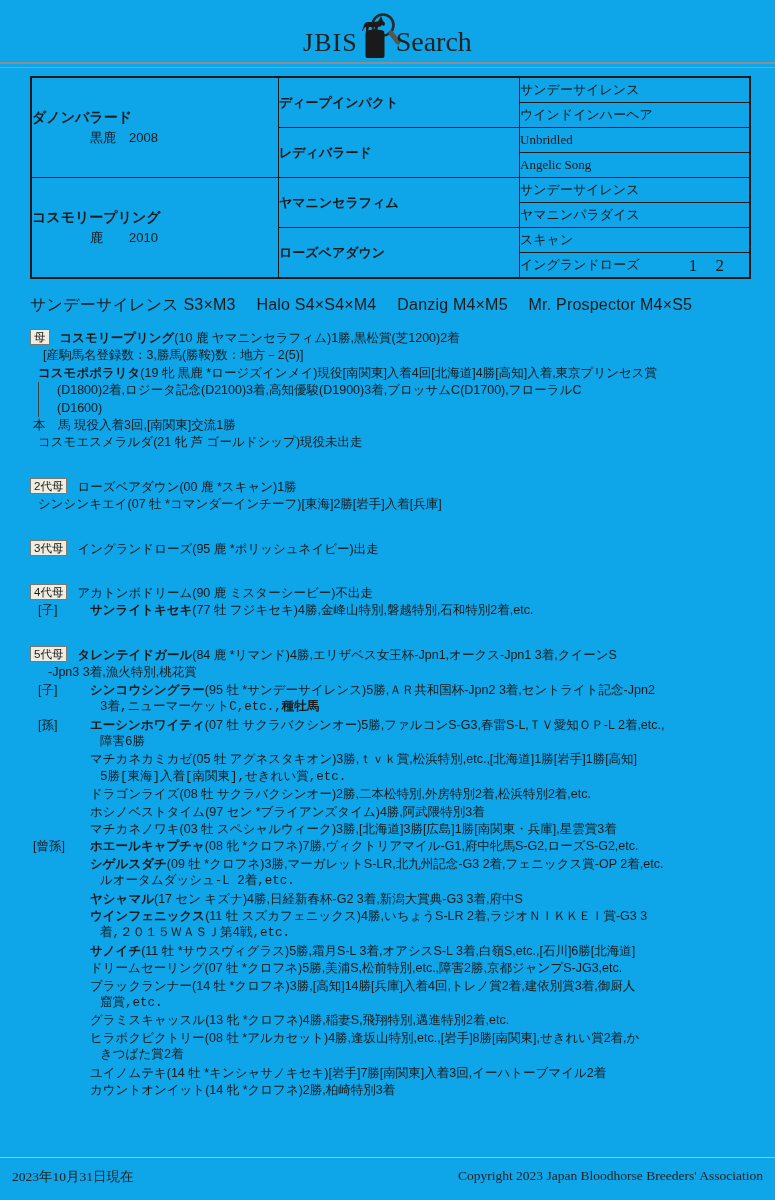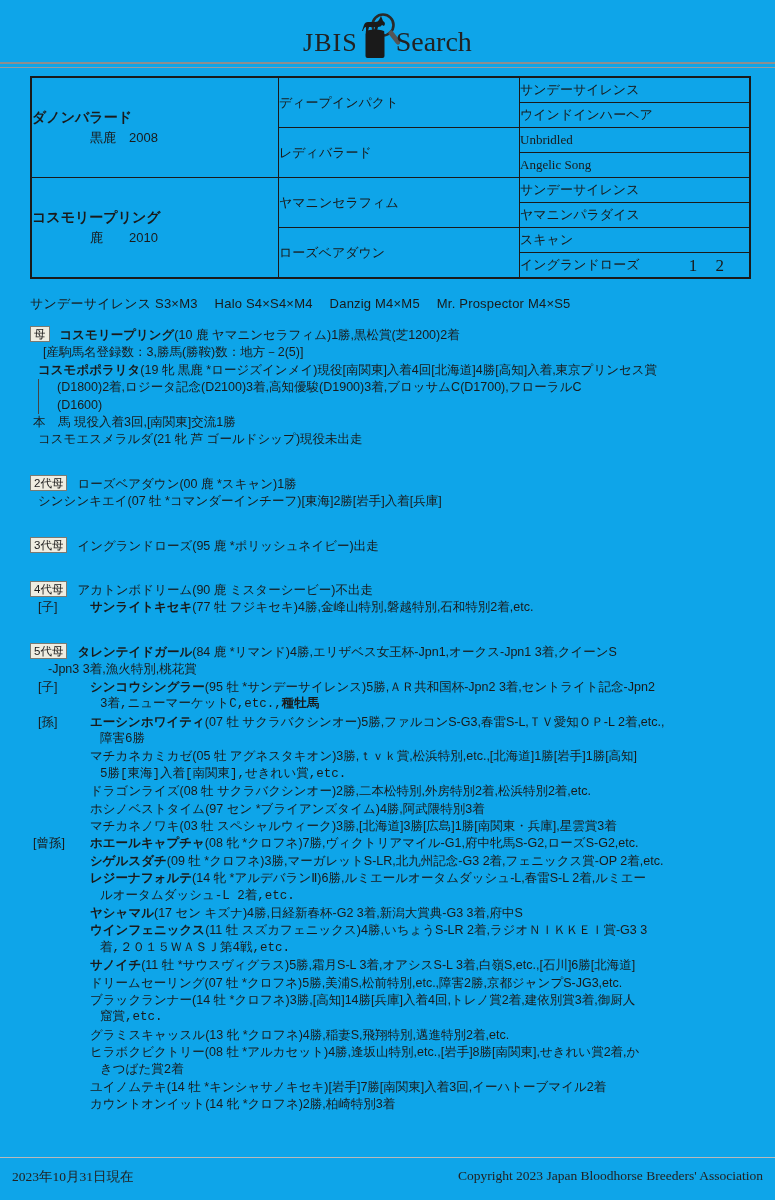--- a/index.html
+++ b/index.html
@@ -19,29 +19,29 @@
   
   .content{padding:0 30px;}
   .head-row{display:flex;justify-content:space-between;align-items:baseline;margin-top:20px;}
   .horse-name{font-size:19px;font-weight:bold;letter-spacing:1px;}
   .horse-info{font-size:16px;font-weight:bold;letter-spacing:1px;}
   
   table.ped{border-collapse:collapse;width:715px;margin-top:8px;table-layout:fixed;}
   table.ped td{border:1px solid #1a1a1a;padding:0;vertical-align:middle;font-size:13px;}
   table.ped{border:2px solid #1a1a1a;}
   td.g1{width:246px;padding-left:8px;}
-  td.g2{width:240px;padding-left:12px;}
+  td.g2{width:240px;padding-left:12px;font-weight:bold;}
   td.g3{width:229px;height:24px;padding-left:10px;}
   .hname{font-weight:bold;font-size:14px;}
   .hdetail{padding-left:58px;font-size:13px;margin-top:2px;}
   .en{font-family:"Liberation Serif","DejaVu Serif",serif;font-size:13.5px;}
   .cell-flex{display:flex;justify-content:space-between;align-items:flex-end;padding-right:18px;}
   .pagemark{font-family:"Liberation Serif","DejaVu Serif",serif;font-size:17px;letter-spacing:7px;line-height:1;}
   
-  .inbreed{margin-top:16px;font-size:13px;letter-spacing:0.2px;}
+  .inbreed{margin-top:16px;font-size:16px;letter-spacing:0.2px;}
   
   .notes{margin-top:13px;font-size:12.5px;line-height:17.4px;white-space:nowrap;}
   .nline{min-height:17.4px;}
   .gap{margin-top:26px;}
   .n-label{padding-left:0px;}
   .n-note{padding-left:13px;}
   .n-sib{padding-left:8px;}
   .n-self{padding-left:3px;}
   .n-contbar{margin-left:8px;border-left:1px solid #444;padding-left:18px;}
   .n-contlabel{padding-left:18px;}
@@ -150,21 +150,20 @@
         <div class="nline n-childcont"><span>3着,ニューマーケットC,etc.,</span><span class="hn">種牡馬</span></div>
         <div class="nline n-bracket2"><span class="nbrk">[孫]</span><span class="hn">エーシンホワイティ</span><span>(07 牡 サクラバクシンオー)5勝,ファルコンS-G3,春雷S-L,ＴＶ愛知ＯＰ-L 2着,etc.,</span></div>
         <div class="nline n-childcont"><span>障害6勝</span></div>
         <div class="nline n-child"><span>マチカネカミカゼ(05 牡 アグネスタキオン)3勝,ｔｖｋ賞,松浜特別,etc.,[北海道]1勝[岩手]1勝[高知]</span></div>
         <div class="nline n-childcont"><span>5勝[東海]入着[南関東],せきれい賞,etc.</span></div>
         <div class="nline n-child"><span>ドラゴンライズ(08 牡 サクラバクシンオー)2勝,二本松特別,外房特別2着,松浜特別2着,etc.</span></div>
         <div class="nline n-child"><span>ホシノベストタイム(97 セン *ブライアンズタイム)4勝,阿武隈特別3着</span></div>
         <div class="nline n-child"><span>マチカネノワキ(03 牡 スペシャルウィーク)3勝,[北海道]3勝[広島]1勝[南関東・兵庫],星雲賞3着</span></div>
         <div class="nline n-bracket3"><span class="nbrk">[曾孫]</span><span class="hn">ホエールキャプチャ</span><span>(08 牝 *クロフネ)7勝,ヴィクトリアマイル-G1,府中牝馬S-G2,ローズS-G2,etc.</span></div>
         <div class="nline n-child"><span class="hn">シゲルスダチ</span><span>(09 牡 *クロフネ)3勝,マーガレットS-LR,北九州記念-G3 2着,フェニックス賞-OP 2着,etc.</span></div>
-        <div class="nline n-child"><span class="hn">レジーナフォルテ</span><span>(14 牝 *アルデバランⅡ)6勝,ルミエールオータムダッシュ-L,春雷S-L 2着,ルミエー</span></div>
         <div class="nline n-childcont"><span>ルオータムダッシュ-L 2着,etc.</span></div>
         <div class="nline n-child"><span class="hn">ヤシャマル</span><span>(17 セン キズナ)4勝,日経新春杯-G2 3着,新潟大賞典-G3 3着,府中S</span></div>
         <div class="nline n-child"><span class="hn">ウインフェニックス</span><span>(11 牡 スズカフェニックス)4勝,いちょうS-LR 2着,ラジオＮＩＫＫＥＩ賞-G3 3</span></div>
         <div class="nline n-childcont"><span>着,２０１５ＷＡＳＪ第4戦,etc.</span></div>
         <div class="nline n-child"><span class="hn">サノイチ</span><span>(11 牡 *サウスヴィグラス)5勝,霜月S-L 3着,オアシスS-L 3着,白嶺S,etc.,[石川]6勝[北海道]</span></div>
         <div class="nline n-child"><span>ドリームセーリング(07 牡 *クロフネ)5勝,美浦S,松前特別,etc.,障害2勝,京都ジャンプS-JG3,etc.</span></div>
         <div class="nline n-child"><span>ブラックランナー(14 牡 *クロフネ)3勝,[高知]14勝[兵庫]入着4回,トレノ賞2着,建依別賞3着,御厨人</span></div>
         <div class="nline n-childcont"><span>窟賞,etc.</span></div>
         <div class="nline n-child"><span>グラミスキャッスル(13 牝 *クロフネ)4勝,稲妻S,飛翔特別,邁進特別2着,etc.</span></div>
         <div class="nline n-child"><span>ヒラボクビクトリー(08 牡 *アルカセット)4勝,逢坂山特別,etc.,[岩手]8勝[南関東],せきれい賞2着,か</span></div>

